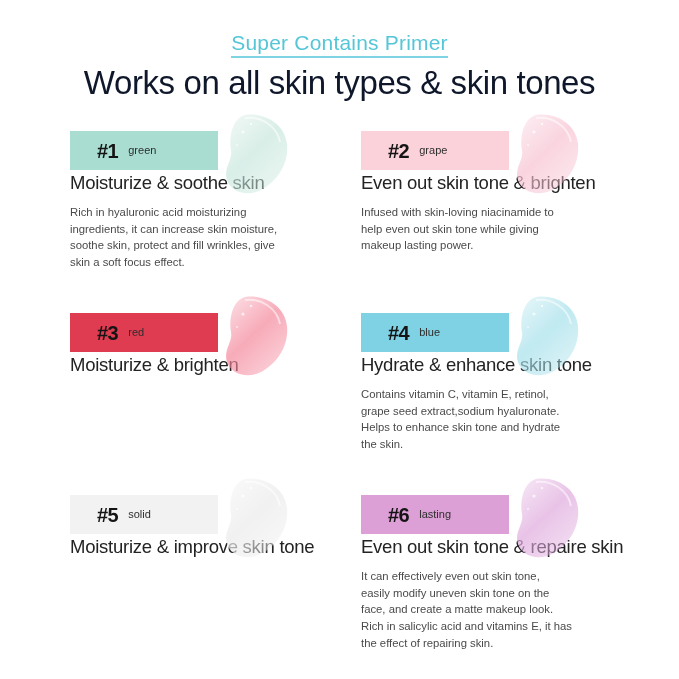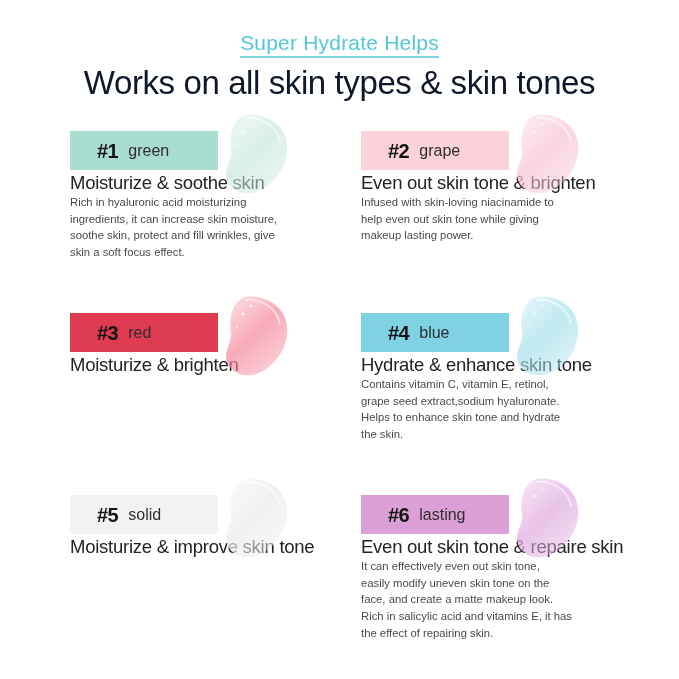--- a/index.html
+++ b/index.html
@@ -74,21 +74,21 @@
     padding-left: 27px;
   }
   .badge-num {
     font-size: 20px;
     font-weight: 700;
     color: #141414;
     letter-spacing: -0.5px;
     line-height: 1;
   }
   .badge-name {
-    font-size: 16px;
+    font-size: 11px;
     font-weight: 400;
     color: #2e2e2e;
     margin-left: 10px;
     line-height: 1;
   }
 
   
   .swatch {
     position: absolute;
     top: 0px; left: 155px;
@@ -101,36 +101,37 @@
     margin-top: 1px;
     font-size: 18.5px;
     font-weight: 400;
     color: #232323;
     letter-spacing: -0.25px;
     line-height: 1.25;
     padding-left: 10px;
     white-space: nowrap;
   }
   .card-body {
+    margin-top: 10px;
     font-size: 11.3px;
     font-weight: 400;
     color: #4a4a4a;
     line-height: 1.47;
     padding-left: 10px;
     padding-right: 22px;
     white-space: pre-line;
   }
 </style>
 </head>
 <body>
 
 <div class="page">
 
   <div class="brand-line">
-    <span class="brand-title" style="color: rgb(85, 198, 216);">Super Hydrate Helps</span>
+    <span class="brand-title" style="color: rgb(85, 198, 216);">Super Contains Primer</span>
   </div>
 
   <h1 class="main-heading">Works on all skin types &amp; skin tones</h1>
 
   <div class="grid">
 
     <div class="card">
       <div class="badge-row">
         <div class="badge-bar" style="background: rgb(169, 221, 209);">
           <span class="badge-num">#1</span>

